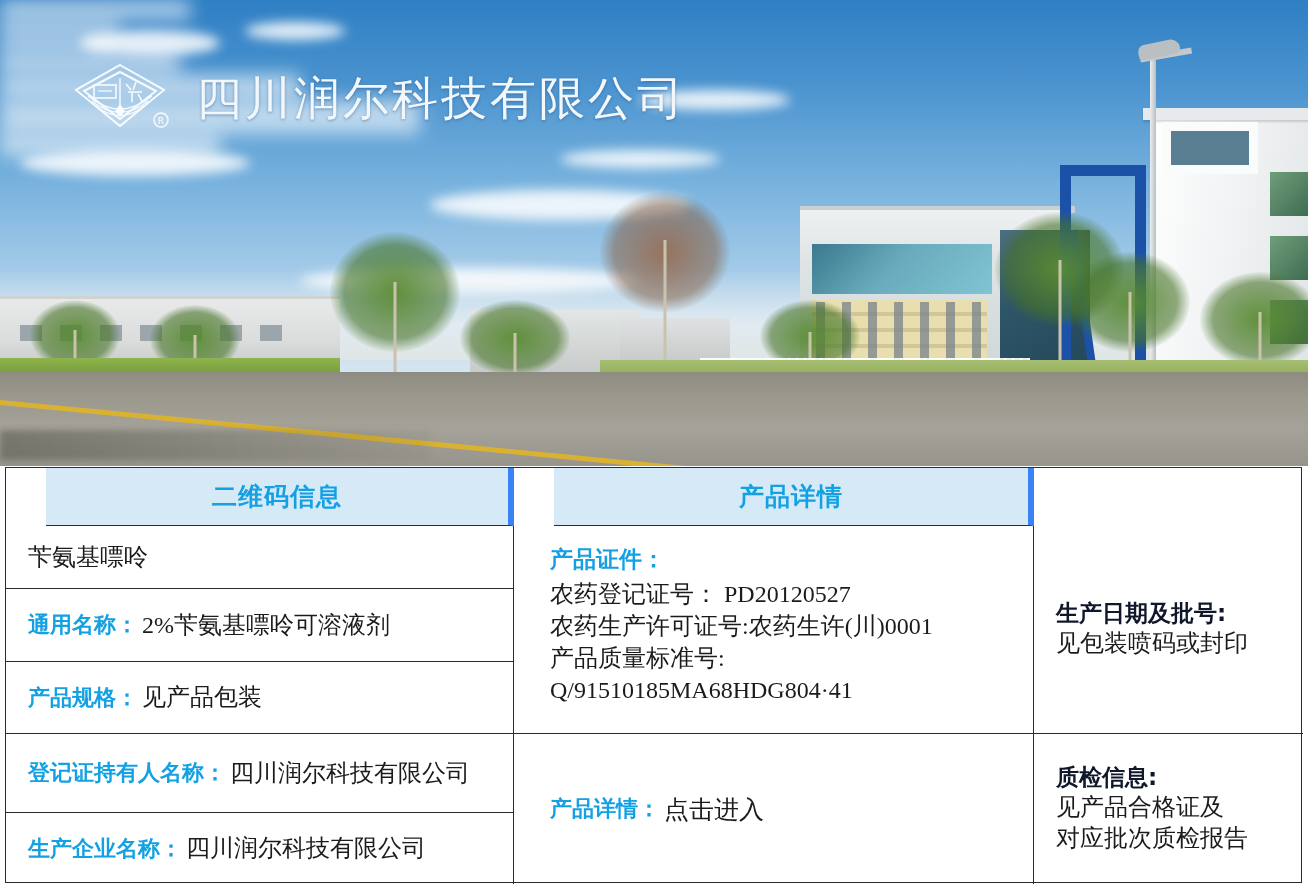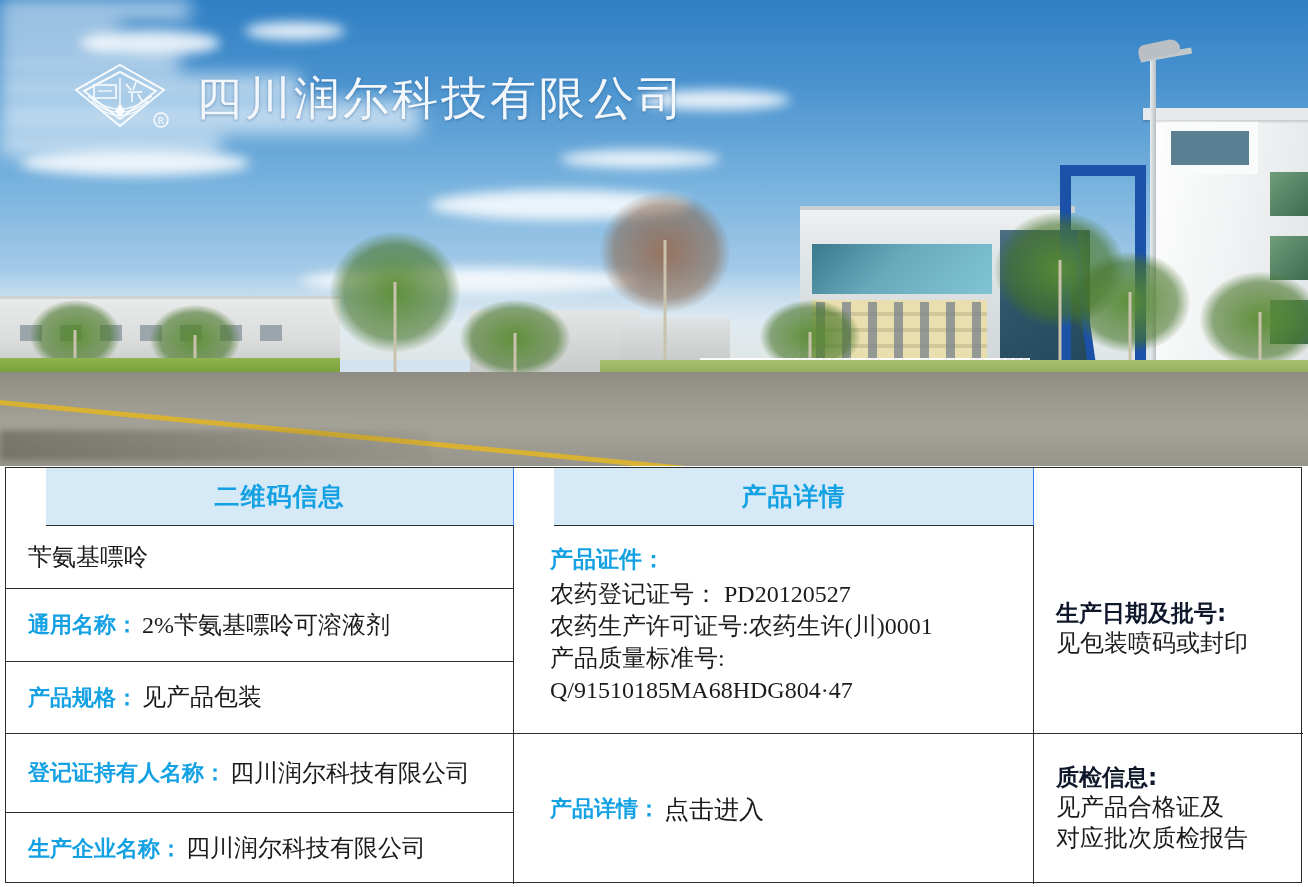--- a/index.html
+++ b/index.html
@@ -233,21 +233,21 @@
   .hdr {
     background: #d5e9f7;
     border-bottom: 1px solid #2b2b2b;
     display: flex; align-items: center; justify-content: center;
     color: #13a1e3;
     font-weight: bold;
     font-size: 25px;
     font-family: "DejaVu Sans", "Liberation Sans", sans-serif;
     letter-spacing: 1px;
   }
-  .hdr.b-right { border-right: 1px solid #3b82f6; margin-left: 40px; }
+  .hdr.b-right { border-right: 6px solid #3b82f6; margin-left: 40px; }
 
   .c-left  { grid-column: 1; border-right: 1px solid #2b2b2b; }
 
   .row-line { border-bottom: 1px solid #2b2b2b; }
 
   .txt-cell {
     display: flex; align-items: center;
     padding: 0 0 0 22px;
     font-size: 23px;
     color: #1b1b1b;
@@ -460,21 +460,21 @@
   <div class="cell c-left txt-cell">
     <span class="label">生产企业名称：</span>
     <span class="value">四川润尔科技有限公司</span>
   </div>
 
   <div class="cell cert-cell">
     <div class="cert-title">产品证件：</div>
     <div class="cert-line">农药登记证号： PD20120527</div>
     <div class="cert-line">农药生产许可证号:农药生许(川)0001</div>
     <div class="cert-line">产品质量标准号:</div>
-    <div class="cert-line">Q/91510185MA68HDG804·47</div>
+    <div class="cert-line">Q/91510185MA68HDG804·41</div>
   </div>
 
   <div class="cell detail-cell">
     <span class="label">产品详情：</span>
     <span class="detail-link">点击进入</span>
   </div>
 
   <div class="cell prod-date-cell">
     <div class="blk-title">生产日期及批号:</div>
     <div class="blk-line">见包装喷码或封印</div>

